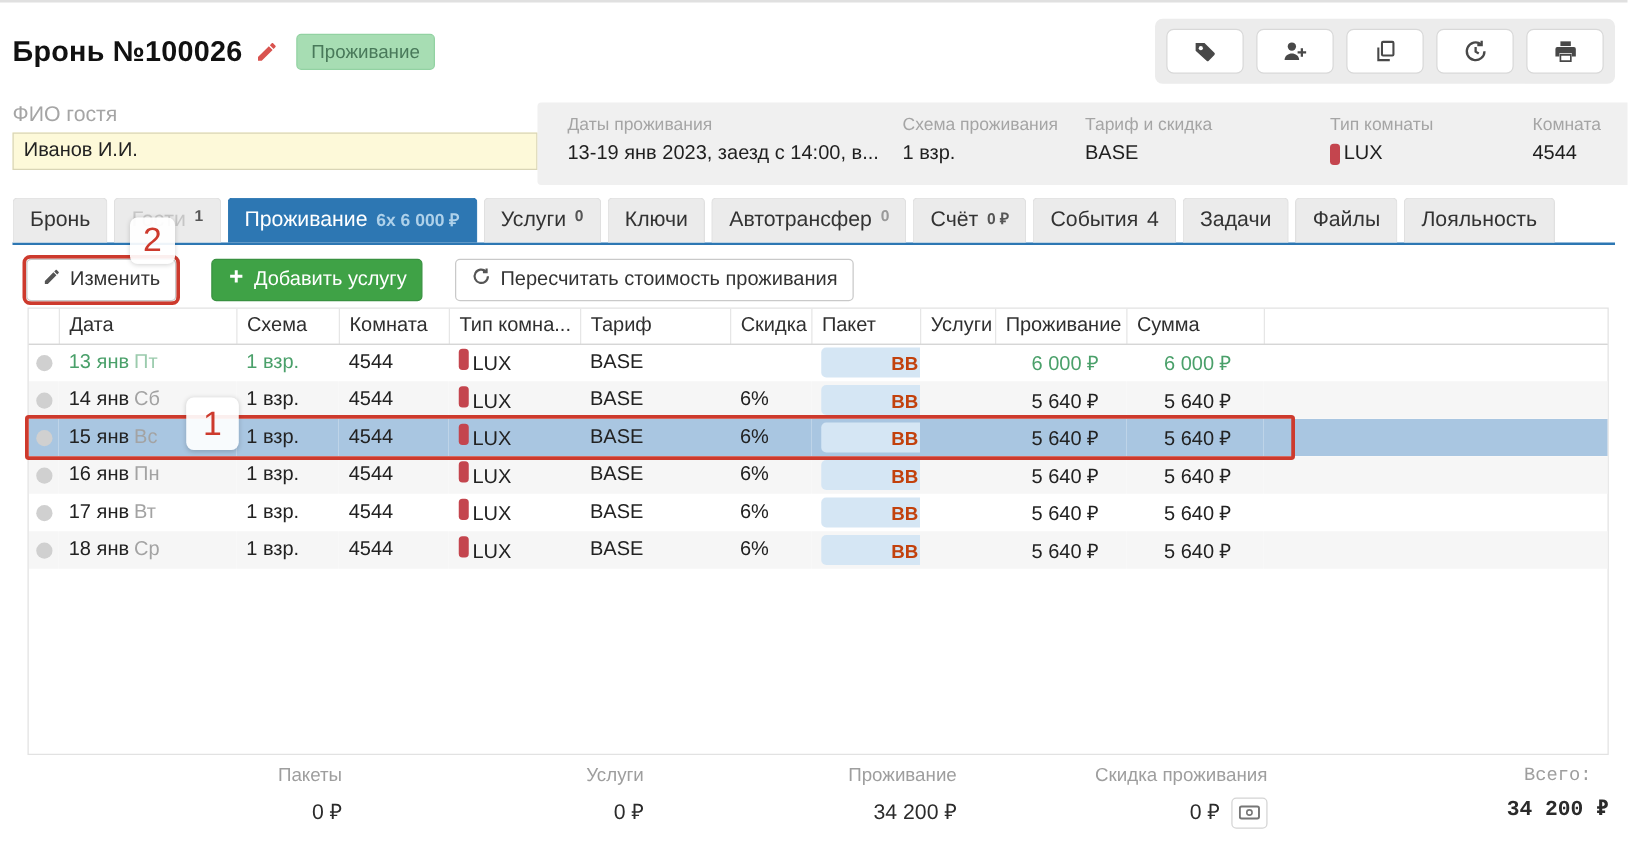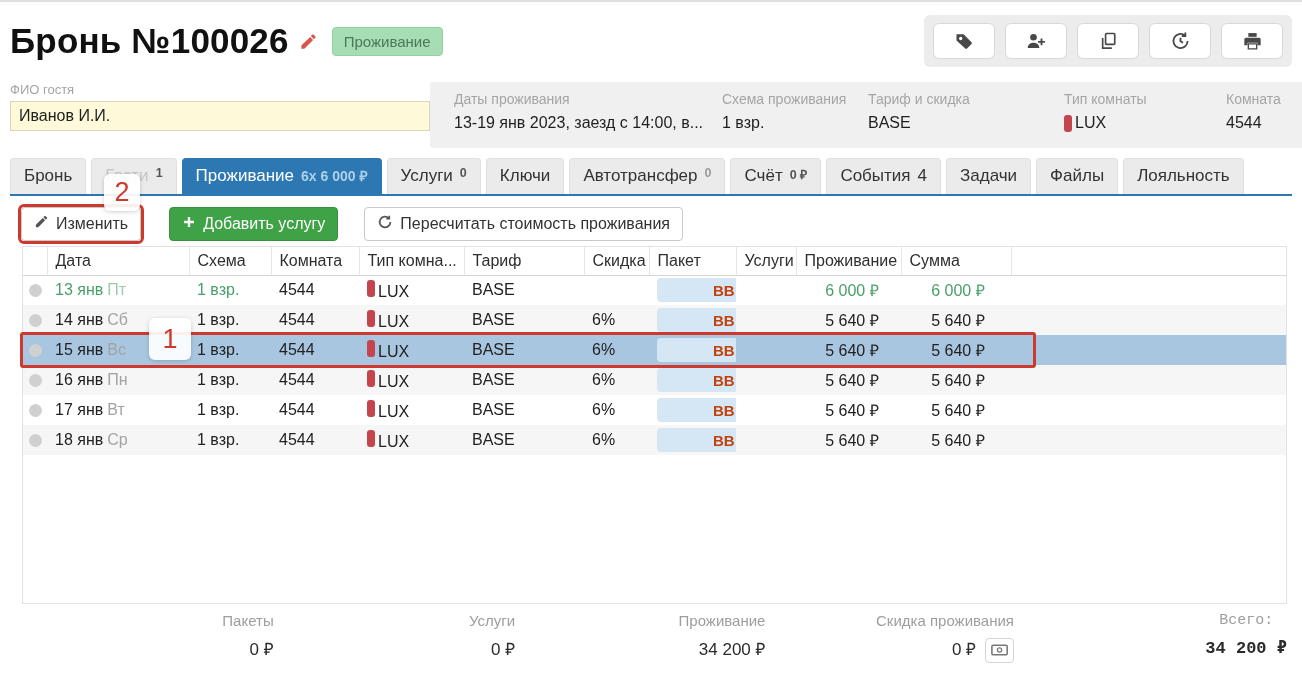--- a/index.html
+++ b/index.html
@@ -5,41 +5,41 @@
   * { margin:0; padding:0; box-sizing:border-box; }
   html,body { width:1302px; height:679px; }
   body {
     font-family:"Liberation Sans", sans-serif;
     background:#fff; color:#222;
     border-top:2px solid #e0e0e0;
     position:relative; overflow:hidden;
   }
   
   .header { display:flex; align-items:center; margin:12px 10px 0 10px; height:54px; }
-  .page-title { font-size:35px; font-weight:bold; color:#111; letter-spacing:.2px; }
+  .page-title { font-size:23px; font-weight:bold; color:#111; letter-spacing:.2px; }
   .title-edit { margin-left:10px; cursor:pointer; display:inline-flex; }
   .status-badge {
     margin-left:14px; font-size:15px; padding:5px 11px; border-radius:4px;
     background:var(--status_bg,#a7ddb3); color:var(--status_text,#49795a);
     border:1px solid #92d2a2;
   }
   .header-actions {
     margin-left:auto; background:#ececec; border-radius:6px;
     padding:8px 9px; display:flex; gap:10px;
   }
   .icon-btn {
     width:62px; height:36px; background:#fff; border:1px solid #d8d8d8;
     border-radius:6px; display:flex; align-items:center; justify-content:center;
     cursor:pointer;
   }
   .icon-btn svg { display:block; }
   
   .info-row { display:flex; margin:14px 10px 0 10px; height:66px; }
   .fio-block { width:430px; }
-  .field-label { font-size:13px; color:#a5a5a5; margin-bottom:4px; white-space:nowrap; }
+  .field-label { font-size:17px; color:#a5a5a5; margin-bottom:4px; white-space:nowrap; }
   .fio-input {
     width:420px; height:30px; background:var(--input_bg,#fdf9d9);
     border:1px solid #d9d5b6; font-size:16px; color:#222; padding:3px 8px;
     font-family:"Liberation Sans", sans-serif;
   }
   .info-panel {
     flex:1; background:#f0f0f0; border-radius:3px; padding:9px 24px;
     display:flex; align-items:flex-start;
   }
   .info-field .field-label { font-size:14px; margin-bottom:7px; }

